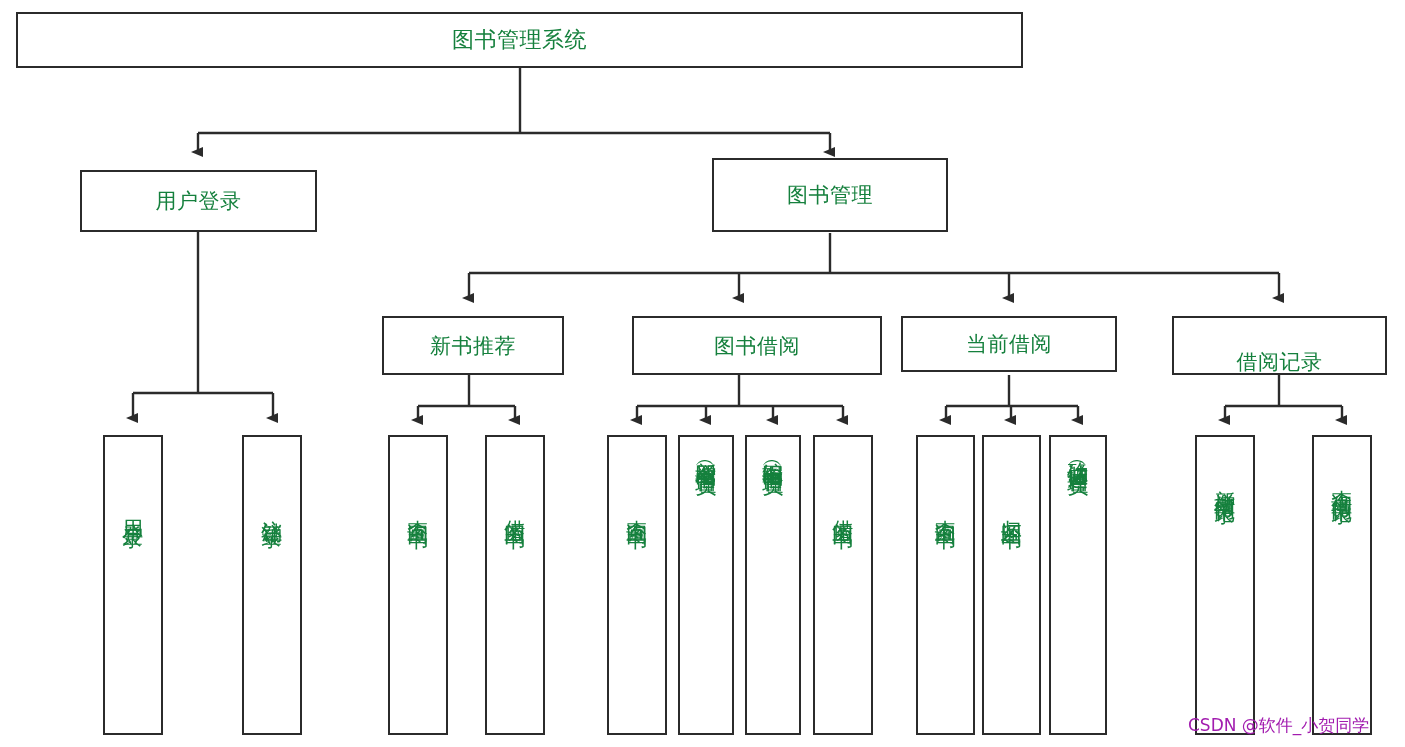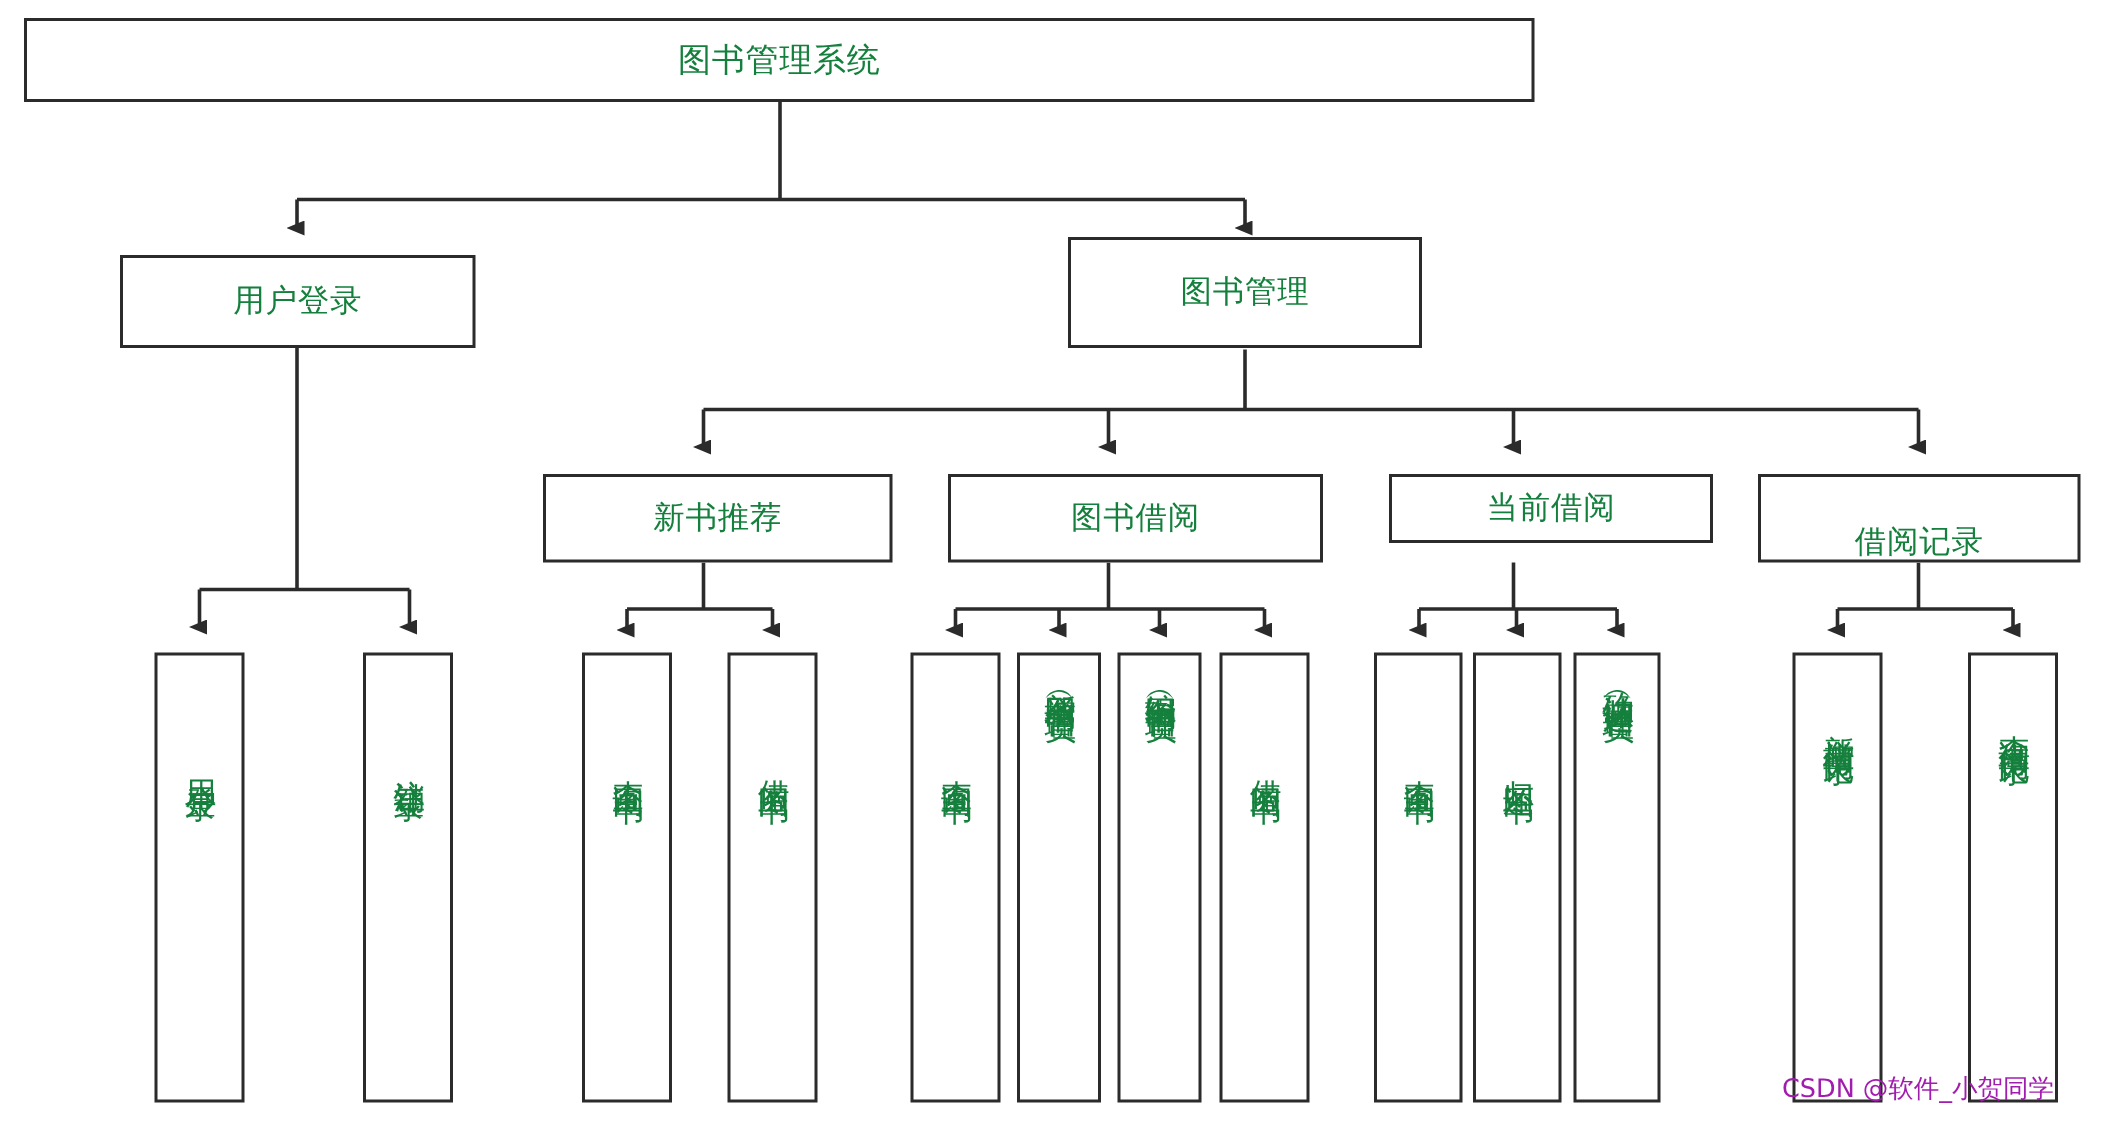--- a/index.html
+++ b/index.html
@@ -135,27 +135,27 @@
     <span class="label">图书管理系统</span>
   </div>
 
   <div class="node h" style="left:80px; top:170px; width:237px; height:62px;">
     <span class="label">用户登录</span>
   </div>
   <div class="node h" style="left:712px; top:158px; width:236px; height:74px;">
     <span class="label">图书管理</span>
   </div>
 
-  <div class="node h" style="left:362px; top:316px; width:233px; height:59px;">
+  <div class="node h" style="left:382px; top:316px; width:182px; height:59px;">
     <span class="label">新书推荐</span>
   </div>
   <div class="node h" style="left:632px; top:316px; width:250px; height:59px;">
     <span class="label">图书借阅</span>
   </div>
-  <div class="node h" style="left:901px; top:316px; width:216px; height:46px;margin-left:25px;">
+  <div class="node h" style="left:901px; top:316px; width:216px; height:56px;">
     <span class="label">当前借阅</span>
   </div>
   <div class="node h" style="left:1172px; top:316px; width:215px; height:59px;align-items:flex-end;">
     <span class="label">借阅记录</span>
   </div>
 
   <div class="node v" style="left:103px; top:435px; width:60px; height:300px; padding-top:66px;">
     <span class="label">用户登录</span>
   </div>
   <div class="node v" style="left:242px; top:435px; width:60px; height:300px; padding-top:66px;">

